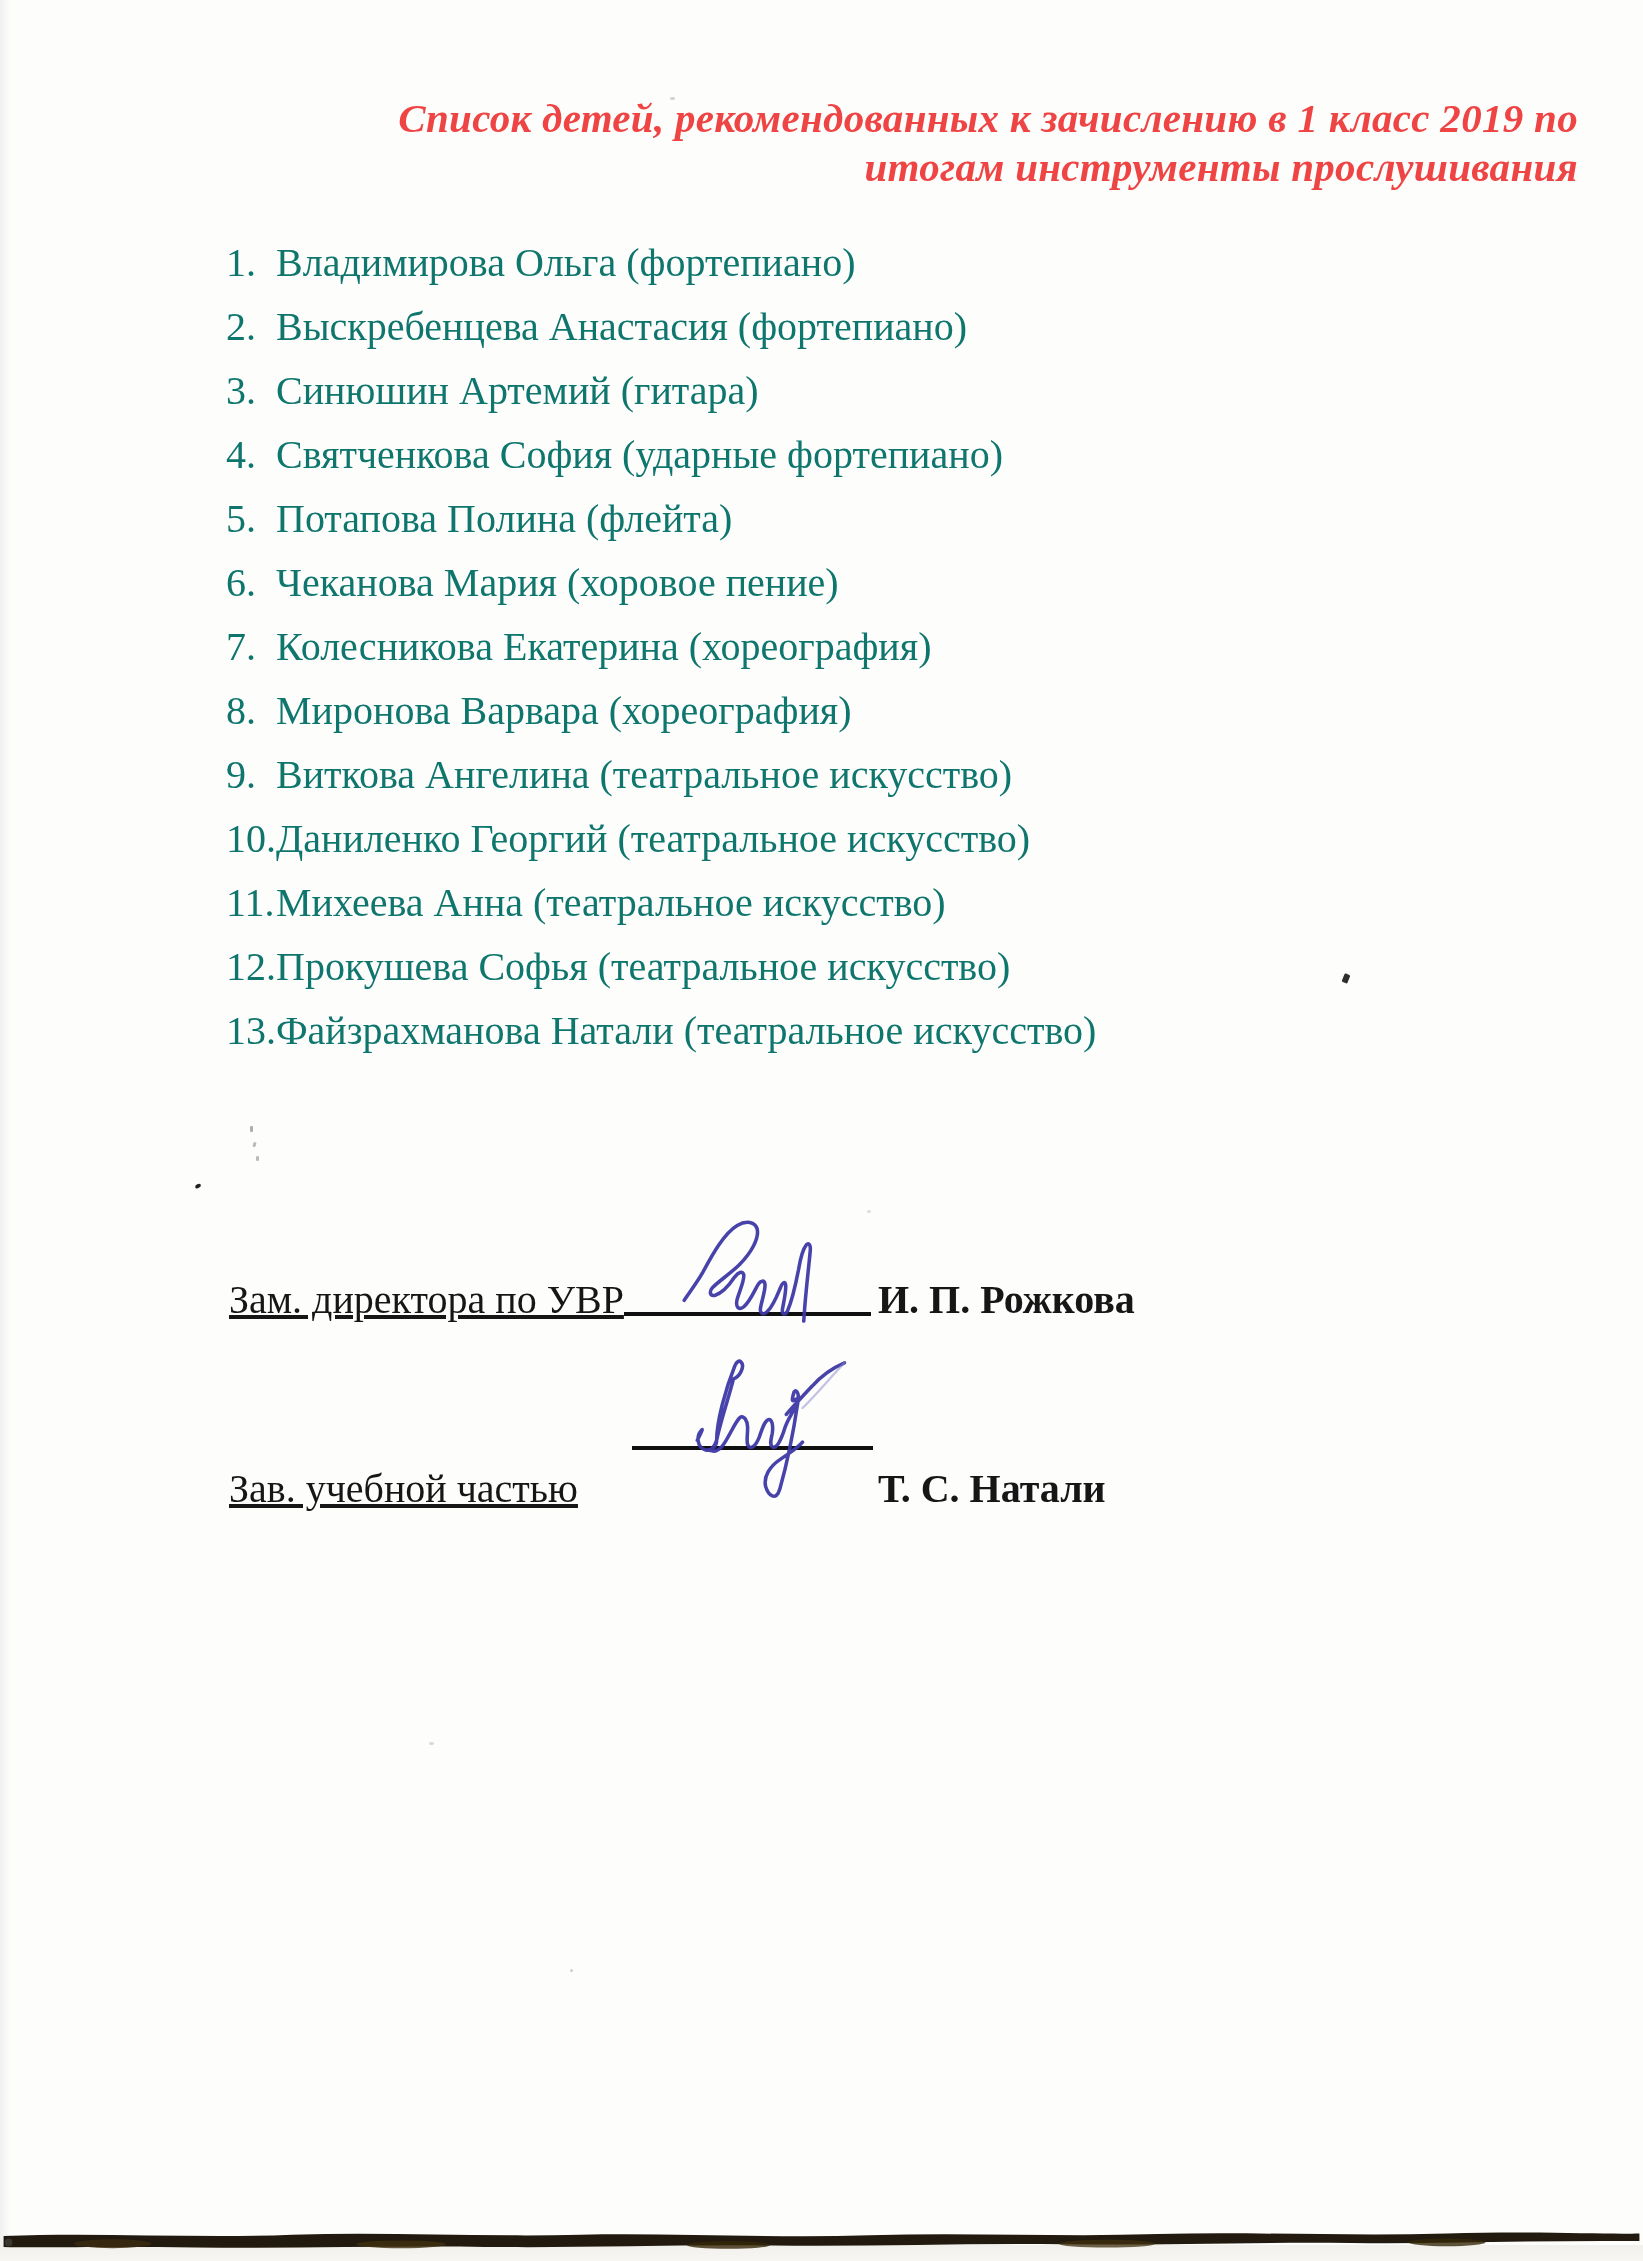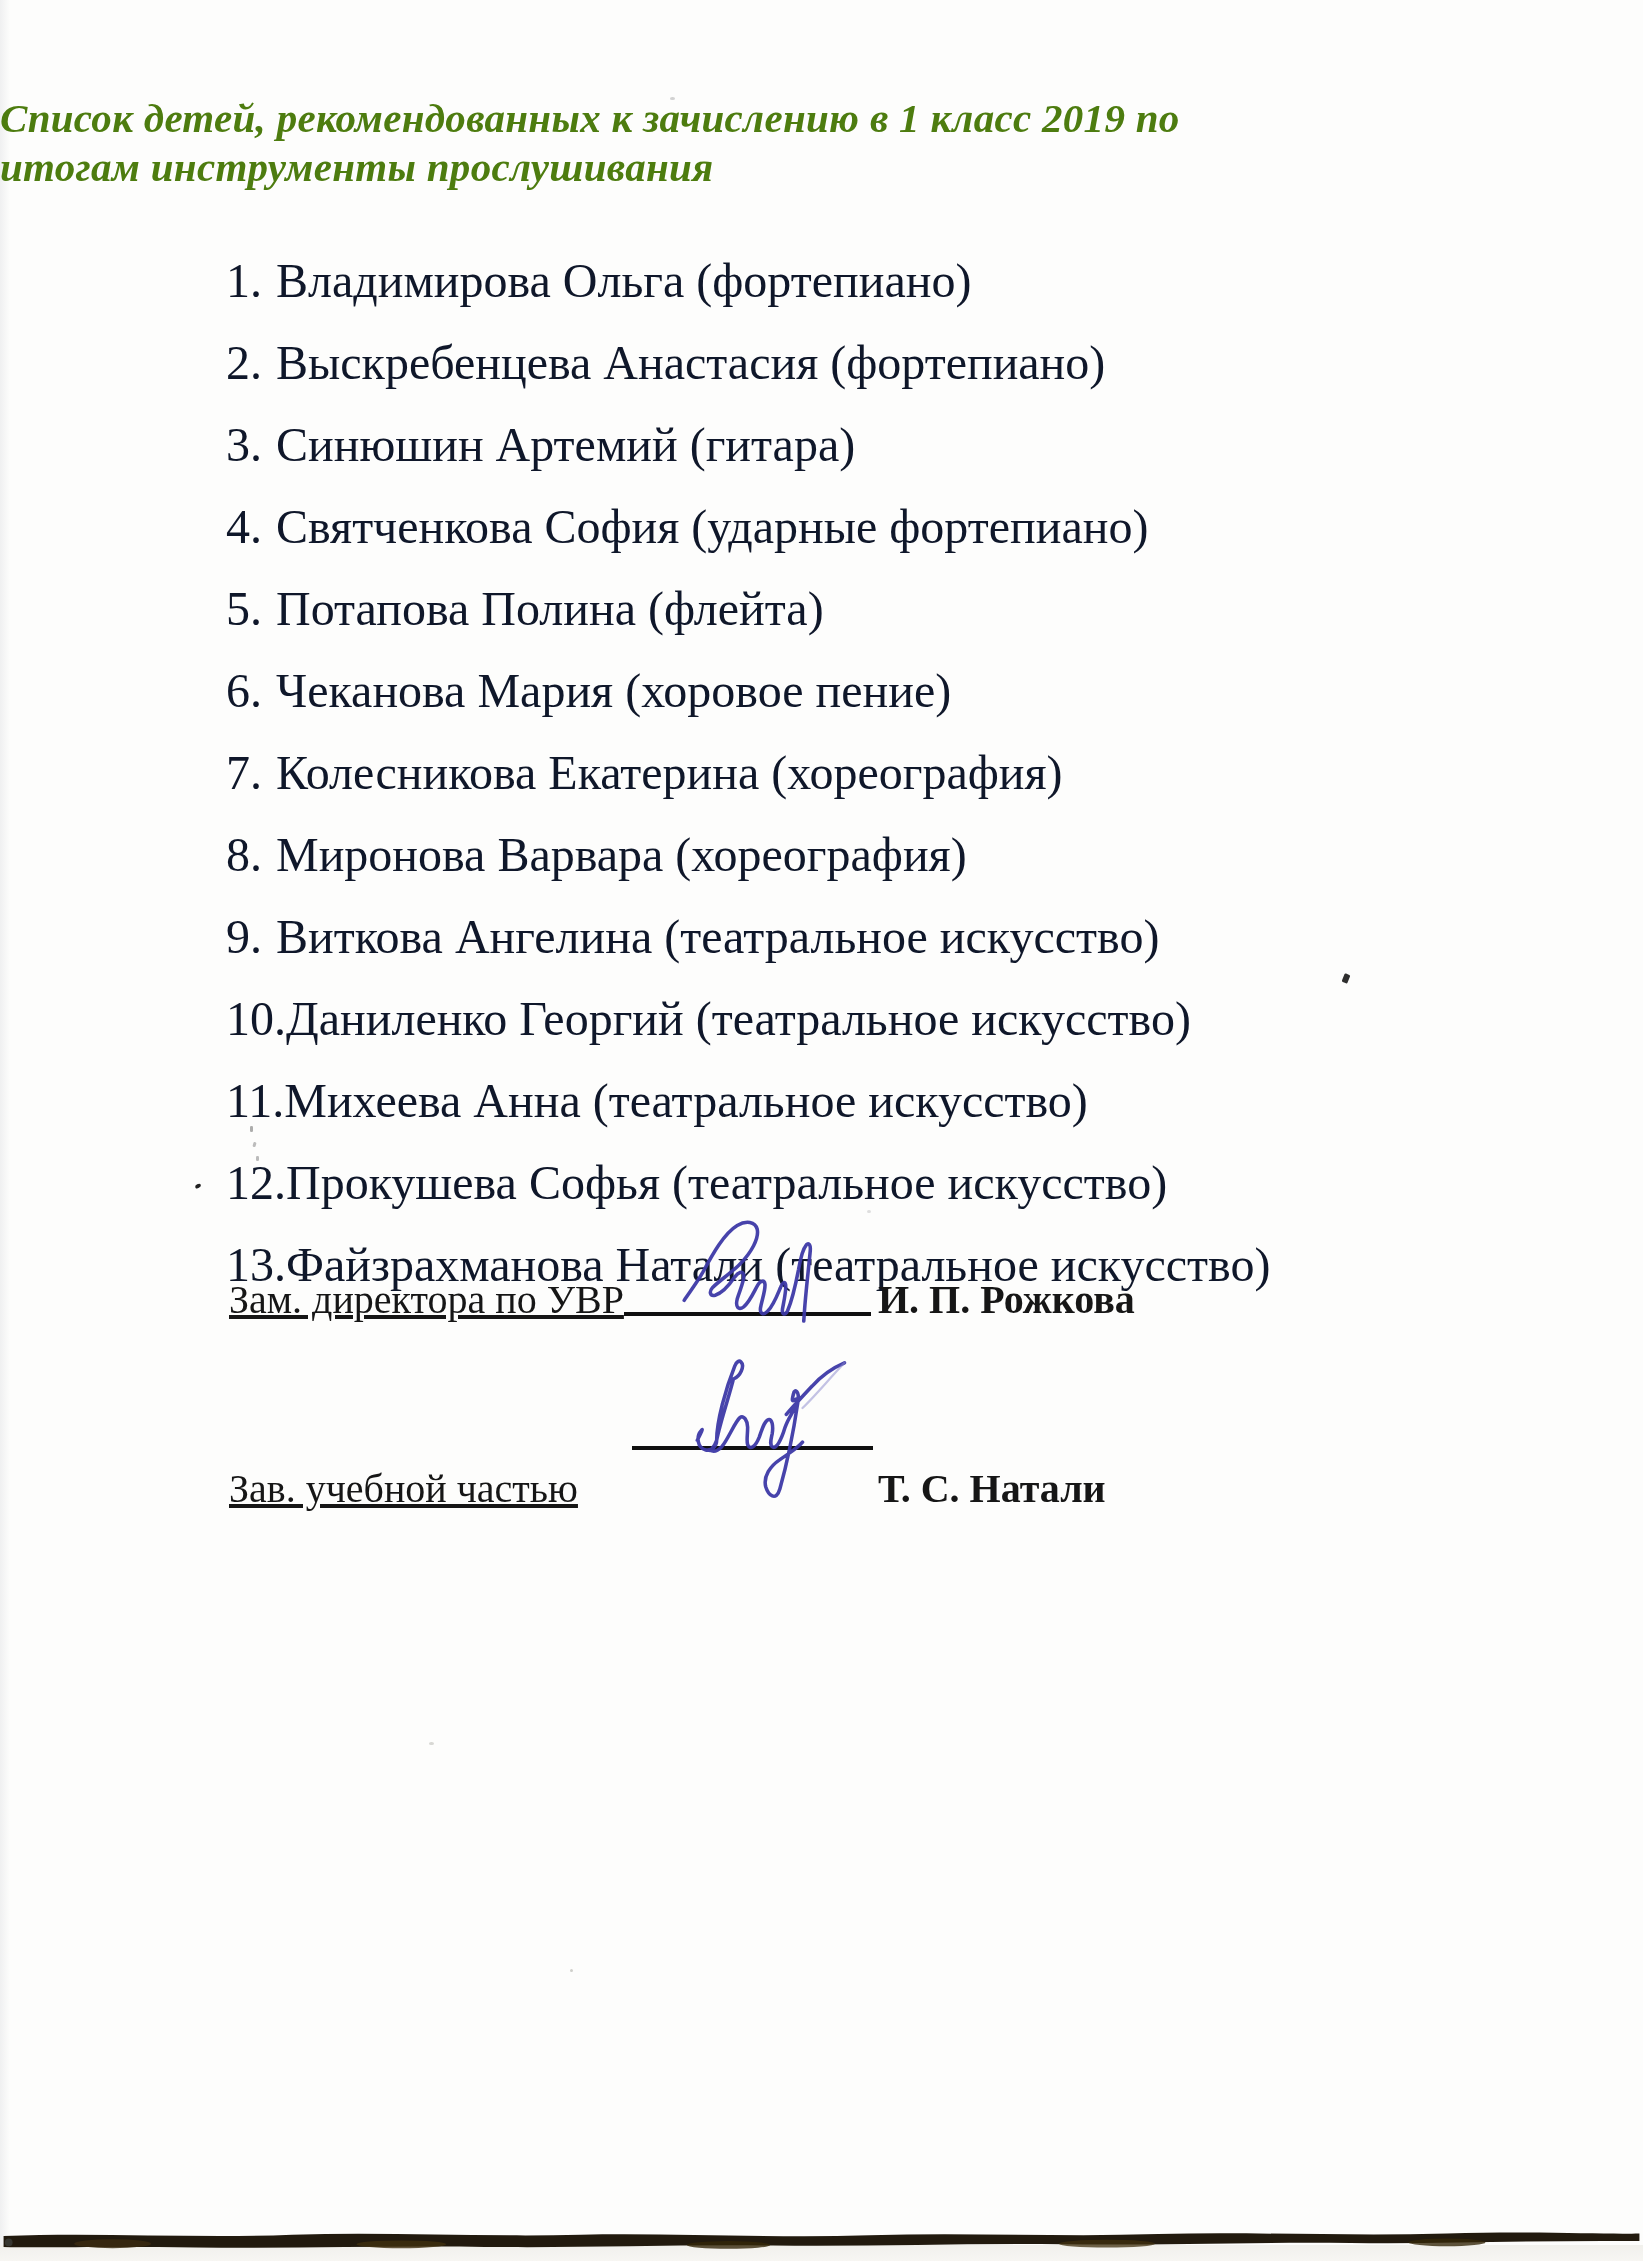--- a/index.html
+++ b/index.html
@@ -13,37 +13,36 @@
   }
   .page { position: absolute; inset: 0; }
 
   .scan-left-shade {
     position: absolute; left: 0; top: 0; width: 10.3px; height: 2261px;
     background: linear-gradient(to right, rgba(185,188,195,0.20), rgba(185,188,195,0));
   }
 
   .title {
     position: absolute; top: 94px; left: 0; width: 1578px;
-    text-align: left;
+    text-align: right;
     font-style: italic; font-weight: bold;
     font-size: 41px; line-height: 49px;
-    color: #4d7c0f;
+    color: #ef4444;
     letter-spacing: 0.3px;
   }
 
   .rec-list {
     position: absolute; top: 240px; left: 226px;
     margin: 0; padding: 0; list-style: none;
   }
   .rec-list li {
     height: 64px;
-    font-size: 48px; line-height: 46px;
+    font-size: 40px; line-height: 46px;
     white-space: nowrap;
-    color: #0f172a;
-    margin-top: 18px;
+    color: #0f766e;
   }
   .num { display: inline-block; min-width: 50px; }
 
   .sig-role, .sig-name {
     position: absolute;
     font-size: 40px; line-height: 45px;
     white-space: nowrap;
     color: #161616;
   }
   .sig-role { left: 229px; text-decoration: underline; }

